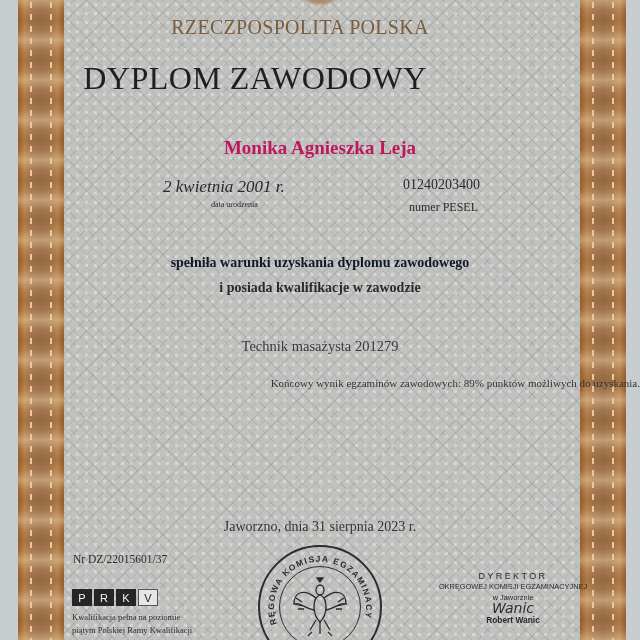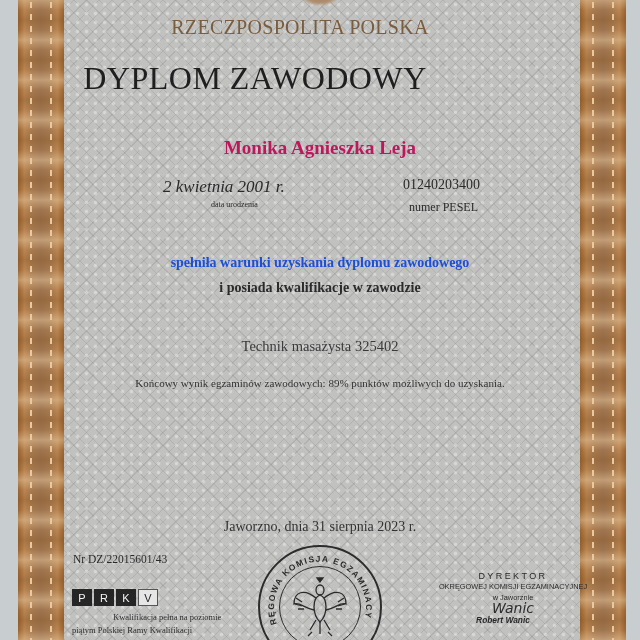--- a/index.html
+++ b/index.html
@@ -44,49 +44,49 @@
 
   .republic { top:16px; left:0; width:600px; text-align:center; font-size:20px; color:#7a5c3e; letter-spacing:0.3px; }
   .title { top:60px; left:0; width:510px; text-align:center; font-size:32px; color:#1f1f1f; letter-spacing:0.5px; }
   .name { top:137px; left:0; width:640px; text-align:center; font-size:19px; font-weight:bold; color:#be185d; }
 
   .dob { top:177px; left:163px; font-size:17px;font-style:italic; }
   .dob-label { top:200px; left:167px; font-size:8px;padding-left:44px; }
   .pesel { top:177px; left:403px; font-size:14px;text-align:right; }
   .pesel-label { top:200px; left:409px; font-size:12px; }
 
-  .stmt1 { top:255px; left:0; width:640px; text-align:center; font-size:14px; font-weight:bold; color:#1d4ed8; }
+  .stmt1 { top:255px; left:0; width:640px; text-align:center; font-size:14px; font-weight:bold; color:#0f172a; }
   .stmt2 { top:280px; left:0; width:640px; text-align:center; font-size:14px; font-weight:bold; color:#2b2b2b; }
 
   .prof { top:338px; left:0; width:640px; text-align:center; font-size:14.5px; color:#3a3a3a; }
-  .result { top:377px; left:0; width:640px; text-align:center; font-size:11px; color:#333; }
+  .result { top:377px; left:0; width:640px; text-align:right; font-size:11px; color:#333; }
 
   .place-date { top:519px; left:0; width:640px; text-align:center; font-size:14px; color:#333; }
 
   .nr { top:553px; left:73px; font-size:11.5px; color:#2a2a2a; }
 
   .prk { position:absolute; left:72px; top:589px; display:flex; }
   .prk-cell { width:20px; height:17px; margin-right:2px; display:flex; align-items:center; justify-content:center;
     font-family:"Liberation Sans","DejaVu Sans",sans-serif; font-size:11px; color:#f4f4f4; background:#262626; }
   .prk-cell.level { background:#e6e6e6; color:#222; border:1px solid #555; box-sizing:border-box; }
-  .prk-desc1 { top:612px; left:72px; font-size:8.5px; color:#2d2d2d;margin-left:41px; }
+  .prk-desc1 { top:612px; left:72px; font-size:8.5px; color:#2d2d2d; }
   .prk-desc2 { top:625px; left:72px; font-size:8.5px; color:#2d2d2d; }
 
   .seal { position:absolute; left:258px; top:545px; width:124px; height:124px; border-radius:50%;
     border:2px solid #2c2c2c; box-sizing:border-box; }
   .seal-inner { position:absolute; left:19px; top:19px; width:82px; height:82px; border-radius:50%;
     border:1.5px solid #2c2c2c; box-sizing:border-box; display:flex; align-items:center; justify-content:center; }
   .seal-text { position:absolute; left:0; top:0; width:120px; height:120px; }
   .seal-text text { font-family:"Liberation Sans","DejaVu Sans",sans-serif; font-size:8.4px; font-weight:bold; fill:#2a2a2a; letter-spacing:1.4px; }
 
   .dir-title { top:571px; left:433px; width:160px; text-align:center; font-family:"Liberation Sans","DejaVu Sans",sans-serif; font-size:9px; letter-spacing:2.4px; color:#2a2a2a; }
   .dir-body { top:582px; left:403px; width:220px; text-align:center; font-family:"Liberation Sans","DejaVu Sans",sans-serif; font-size:7.4px; color:#2a2a2a; }
   .dir-city { top:593px; left:433px; width:160px; text-align:center; font-family:"Liberation Sans","DejaVu Sans",sans-serif; font-size:7.4px; color:#2a2a2a; }
   .dir-sign { top:600px; left:443px; width:140px; text-align:center; font-family:"DejaVu Sans",sans-serif; font-style:italic; font-size:14px; color:#2e2e2e; }
-  .dir-name { top:615px; left:423px; width:160px; text-align:center; font-family:"Liberation Sans","DejaVu Sans",sans-serif; font-style:italic; font-weight:bold; font-size:8.4px; color:#2a2a2a; }
+  .dir-name { top:615px; left:433px; width:160px; text-align:center; font-family:"Liberation Sans","DejaVu Sans",sans-serif; font-weight:bold; font-size:8.4px; color:#2a2a2a; }
 </style>
 </head>
 <body>
 
 <div class="border left"></div>
 <div class="border right"></div>
 <div class="paper"></div>
 
 <div class="eagle-top"></div>
 
@@ -96,25 +96,25 @@
 <div class="abs name">Monika Agnieszka Leja</div>
 
 <div class="abs dob">2 kwietnia 2001 r.</div>
 <div class="abs dob-label">data urodzenia</div>
 <div class="abs pesel">01240203400</div>
 <div class="abs pesel-label">numer PESEL</div>
 
 <div class="abs stmt1">spełniła warunki uzyskania dyplomu zawodowego</div>
 <div class="abs stmt2">i posiada kwalifikacje w zawodzie</div>
 
-<div class="abs prof">Technik masażysta 325402</div>
+<div class="abs prof">Technik masażysta 201279</div>
 <div class="abs result">Końcowy wynik egzaminów zawodowych: 89% punktów możliwych do uzyskania.</div>
 
 <div class="abs place-date">Jaworzno, dnia 31 sierpnia 2023 r.</div>
-<div class="abs nr">Nr DZ/22015601/43</div>
+<div class="abs nr">Nr DZ/22015601/37</div>
 
 <div class="prk">
   <div class="prk-cell">P</div>
   <div class="prk-cell">R</div>
   <div class="prk-cell">K</div>
   <div class="prk-cell level">V</div>
 </div>
 <div class="abs prk-desc1">Kwalifikacja pełna na poziomie</div>
 <div class="abs prk-desc2">piątym Polskiej Ramy Kwalifikacji</div>
 

